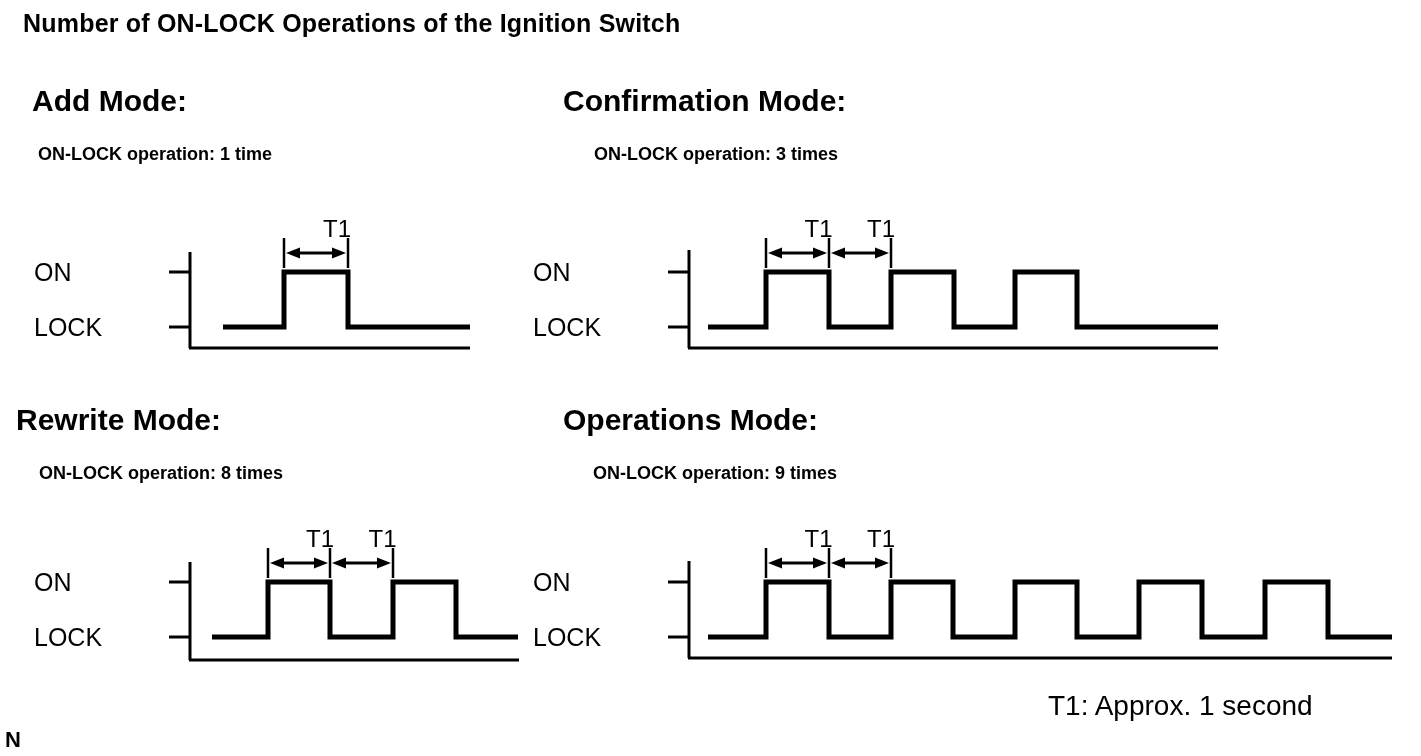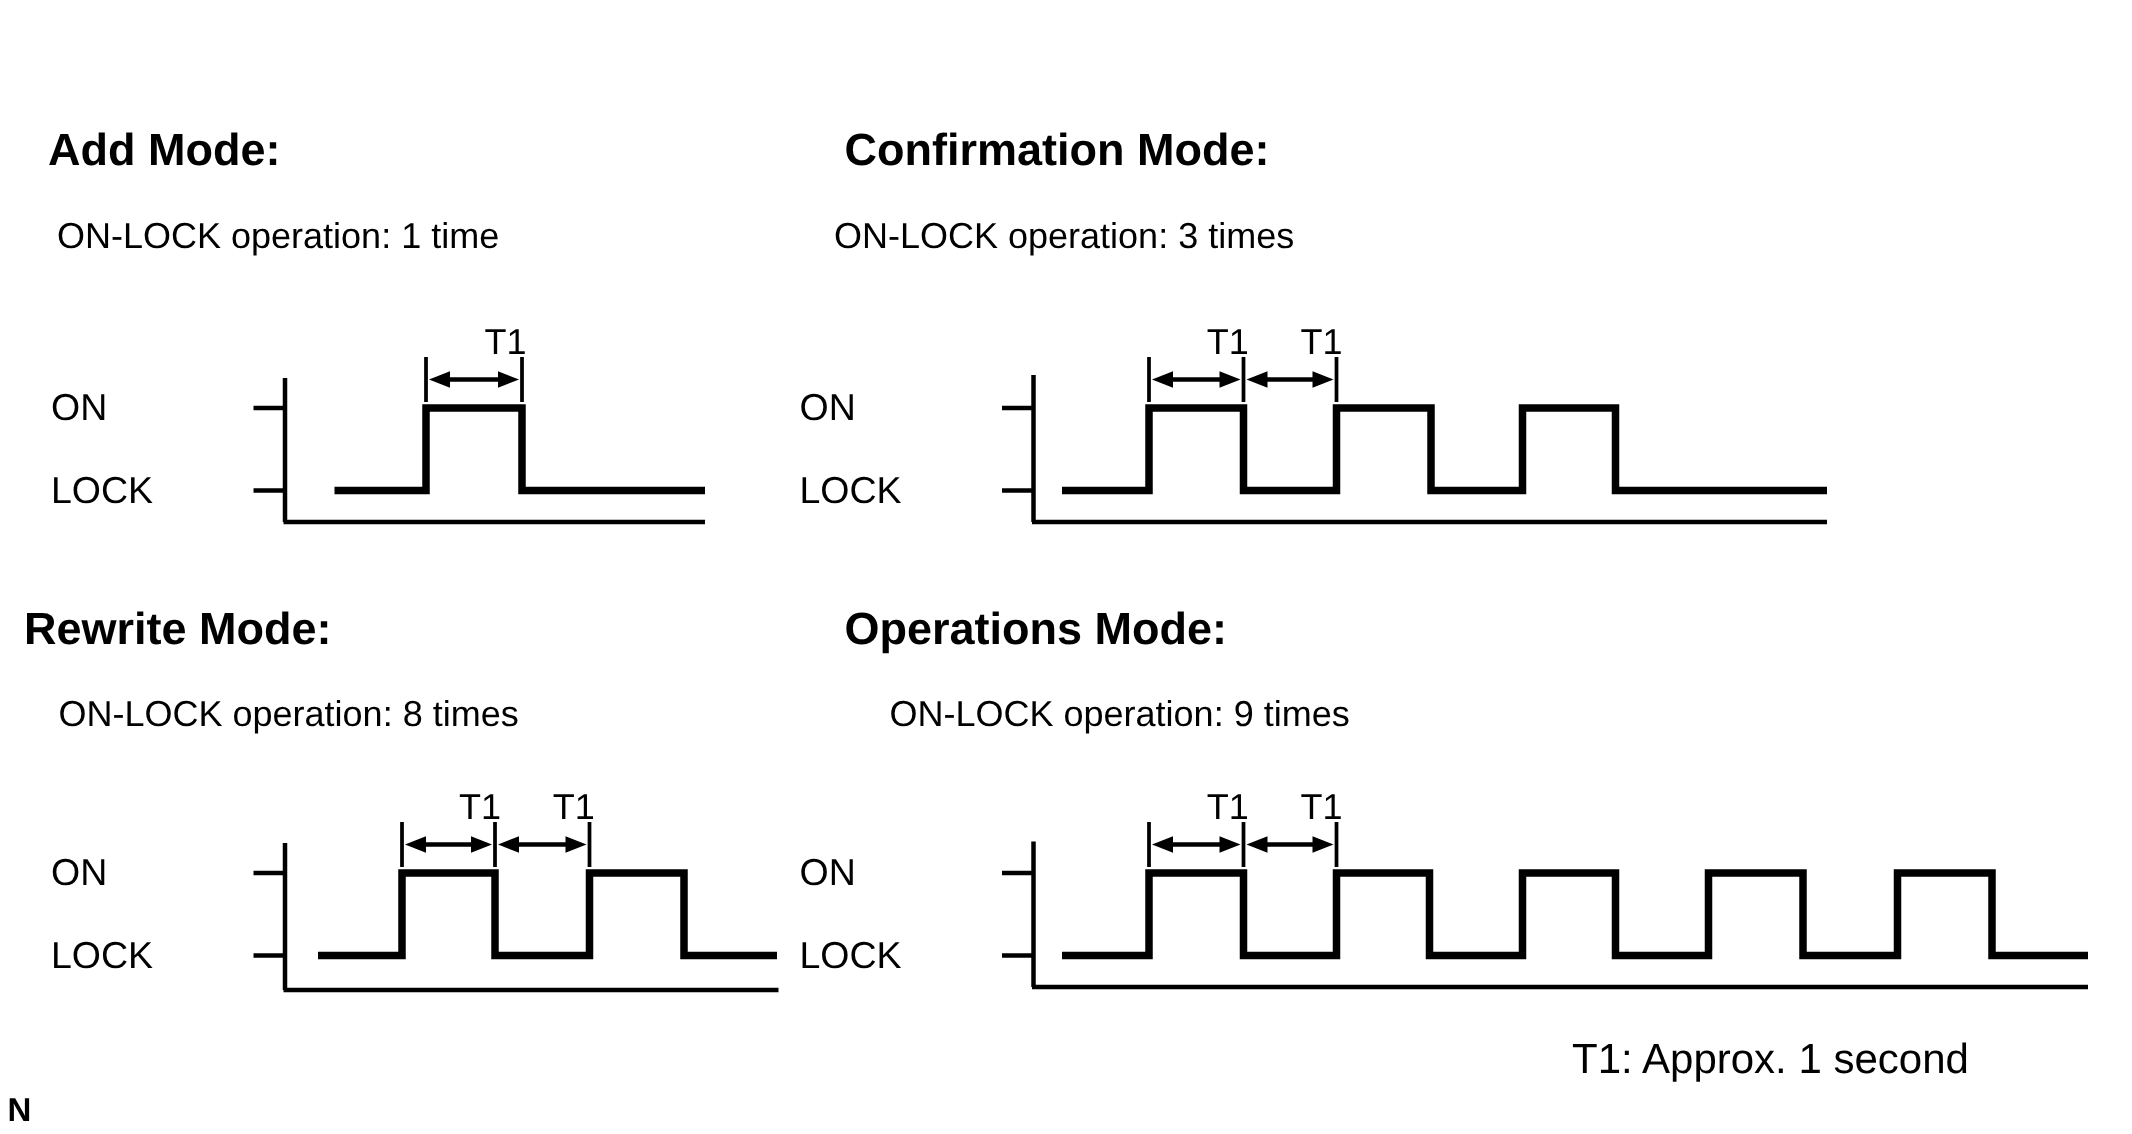--- a/index.html
+++ b/index.html
@@ -14,21 +14,21 @@
   }
   #wave-svg { position: absolute; left: 0; top: 0; }
   .page-title {
     position: absolute; left: 23px; top: 9px;
     font-size: 25px; font-weight: bold; letter-spacing: 0.2px; white-space: nowrap;
   }
   .mode-heading {
     position: absolute; font-size: 30px; font-weight: bold; white-space: nowrap;
   }
   .operation-text {
-    position: absolute; font-size: 24px; white-space: nowrap;
+    position: absolute; font-size: 18px; white-space: nowrap; font-weight: bold;
   }
   .level-label {
     position: absolute; font-size: 25px; line-height: 32px;
     width: 130px; white-space: nowrap;
   }
   .t1-label {
     position: absolute; font-size: 24px; line-height: 30px;
     width: 70px; text-align: right; white-space: nowrap;
   }
   .note {
@@ -98,32 +98,33 @@
         <line x1="829" y1="548" x2="829" y2="578" stroke="#000000" stroke-width="2.5"></line>
         <line x1="891" y1="548" x2="891" y2="578" stroke="#000000" stroke-width="2.5"></line>
         <line x1="778" y1="563" x2="817" y2="563" stroke="#000000" stroke-width="3"></line>
         <polygon points="768,563 782,557.5 782,568.5" fill="#000000"></polygon>
         <polygon points="827,563 813,557.5 813,568.5" fill="#000000"></polygon>
         <line x1="841" y1="563" x2="879" y2="563" stroke="#000000" stroke-width="3"></line>
         <polygon points="831,563 845,557.5 845,568.5" fill="#000000"></polygon>
         <polygon points="889,563 875,557.5 875,568.5" fill="#000000"></polygon>
       </g>
     </svg>
+  <div class="page-title">Number of ON-LOCK Operations of the Ignition Switch</div>
   <div class="note">T1: Approx. 1 second</div>
   <div class="page-marker">N</div>
   <div id="labels-layer">
       <div class="t1-label" style="left: 281px; top: 214px;">T1</div>
       <div class="mode-heading" style="left: 32px; top: 84px;">Add Mode:</div>
       <div class="operation-text" style="left: 38px; top: 144px;">ON-LOCK operation: 1 time</div>
       <div class="level-label" style="left: 34px; top: 256px;">ON</div>
       <div class="level-label" style="left: 34px; top: 311px;">LOCK</div>
       <div class="t1-label" style="left: 762.5px; top: 214px;">T1</div>
       <div class="t1-label" style="left: 825px; top: 214px;">T1</div>
       <div class="mode-heading" style="left: 563px; top: 84px;">Confirmation Mode:</div>
-      <div class="operation-text" style="left: 556px; top: 144px;">ON-LOCK operation: 3 times</div>
+      <div class="operation-text" style="left: 594px; top: 144px;">ON-LOCK operation: 3 times</div>
       <div class="level-label" style="left: 533px; top: 256px;">ON</div>
       <div class="level-label" style="left: 533px; top: 311px;">LOCK</div>
       <div class="t1-label" style="left: 264px; top: 524px;">T1</div>
       <div class="t1-label" style="left: 326.5px; top: 524px;">T1</div>
       <div class="mode-heading" style="left: 16px; top: 403px;">Rewrite Mode:</div>
       <div class="operation-text" style="left: 39px; top: 463px;">ON-LOCK operation: 8 times</div>
       <div class="level-label" style="left: 34px; top: 566px;">ON</div>
       <div class="level-label" style="left: 34px; top: 621px;">LOCK</div>
       <div class="t1-label" style="left: 762.5px; top: 524px;">T1</div>
       <div class="t1-label" style="left: 825px; top: 524px;">T1</div>

